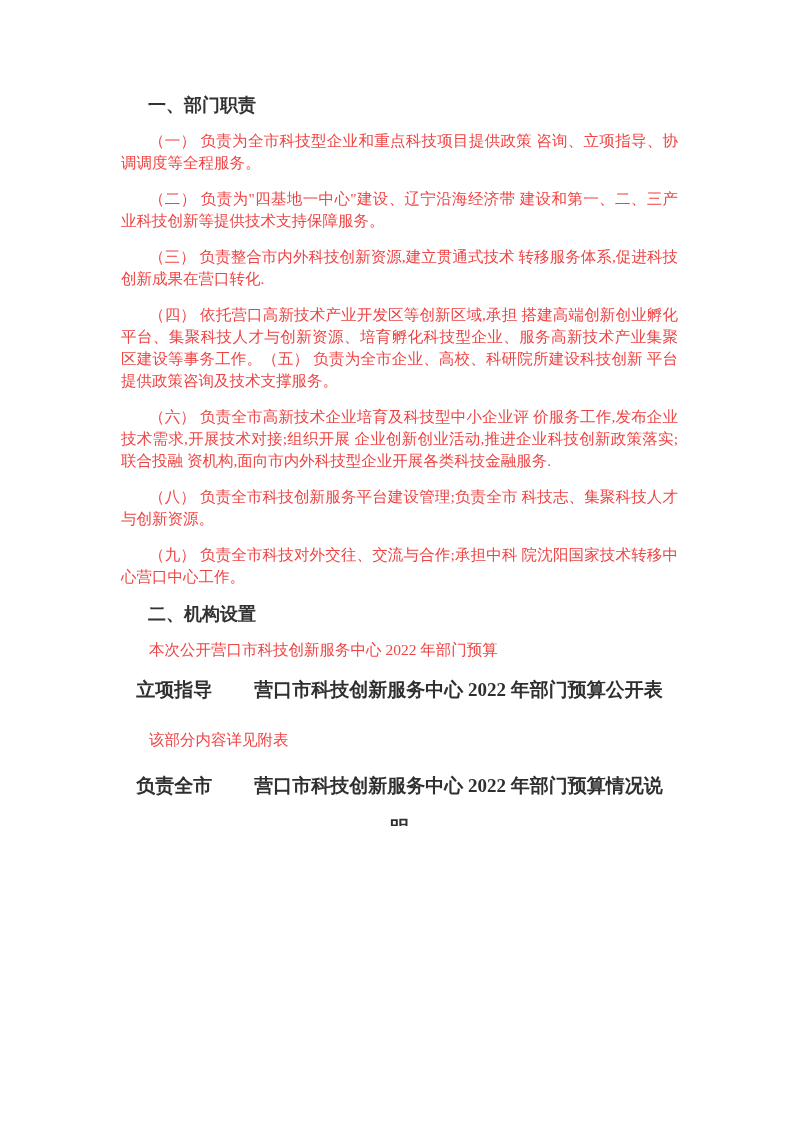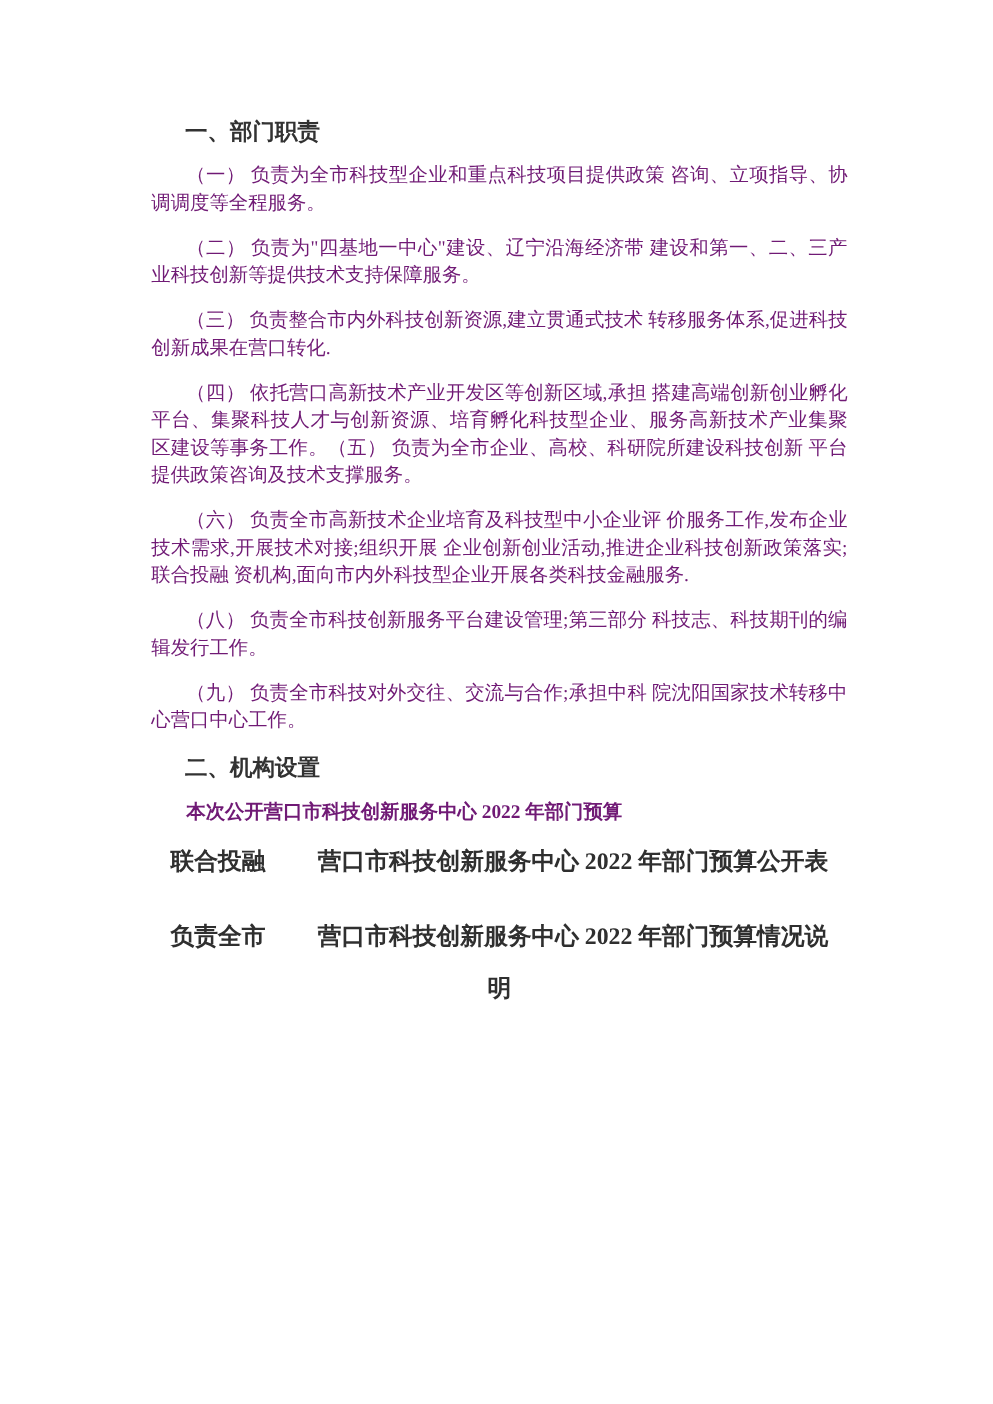--- a/index.html
+++ b/index.html
@@ -25,25 +25,24 @@
     color: #323232;
     margin: 0 0 12px 0;
     text-indent: 27px;
   }
   .body-p {
     font-size: 15.5px;
     line-height: 22px;
     margin: 0 0 14px 0;
     text-indent: 28px;
     text-align: justify;
-    color: #701a75;
+    color: #ef4444;
   }
   .body-p.no-justify {
     text-align: left;
-    font-weight: bold;
   }
   .part-heading {
     font-size: 19px;
     font-weight: bold;
     line-height: 30px;
     color: #2f2f2f;
     text-align: center;
     margin: 6px 0 24px 0;
     white-space: nowrap;
   }
@@ -62,29 +61,30 @@
 
 <div class="page">
 
   <h2 class="h-inline">一、部门职责</h2>
 
   <p class="body-p">（一） 负责为全市科技型企业和重点科技项目提供政策 咨询、立项指导、协调调度等全程服务。</p>
   <p class="body-p">（二） 负责为"四基地一中心"建设、辽宁沿海经济带 建设和第一、二、三产业科技创新等提供技术支持保障服务。</p>
   <p class="body-p">（三） 负责整合市内外科技创新资源,建立贯通式技术 转移服务体系,促进科技创新成果在营口转化.</p>
   <p class="body-p">（四） 依托营口高新技术产业开发区等创新区域,承担 搭建高端创新创业孵化平台、集聚科技人才与创新资源、培育孵化科技型企业、服务高新技术产业集聚区建设等事务工作。（五） 负责为全市企业、高校、科研院所建设科技创新 平台提供政策咨询及技术支撑服务。</p>
   <p class="body-p">（六） 负责全市高新技术企业培育及科技型中小企业评 价服务工作,发布企业技术需求,开展技术对接;组织开展 企业创新创业活动,推进企业科技创新政策落实;联合投融 资机构,面向市内外科技型企业开展各类科技金融服务.</p>
-  <p class="body-p">（八） 负责全市科技创新服务平台建设管理;第三部分 科技志、科技期刊的编辑发行工作。</p>
+  <p class="body-p">（八） 负责全市科技创新服务平台建设管理;负责全市 科技志、集聚科技人才与创新资源。</p>
   <p class="body-p">（九） 负责全市科技对外交往、交流与合作;承担中科 院沈阳国家技术转移中心营口中心工作。</p>
 
   <h2 class="h-inline mt2">二、机构设置</h2>
 
   <p class="body-p no-justify">本次公开营口市科技创新服务中心 2022 年部门预算</p>
 
-  <div class="part-heading"><span>联合投融</span><span class="part-title">营口市科技创新服务中心 2022 年部门预算公开表</span></div>
+  <div class="part-heading"><span>立项指导</span><span class="part-title">营口市科技创新服务中心 2022 年部门预算公开表</span></div>
 
+  <p class="body-p no-justify">该部分内容详见附表</p>
 
   <div class="part-heading part3">
     <div><span>负责全市</span><span class="part-title">营口市科技创新服务中心 2022 年部门预算情况说</span></div>
     <div>明</div>
   </div>
 
   <h2 class="h-inline">一、收支预算总体情况</h2>
 
 </div>
 

